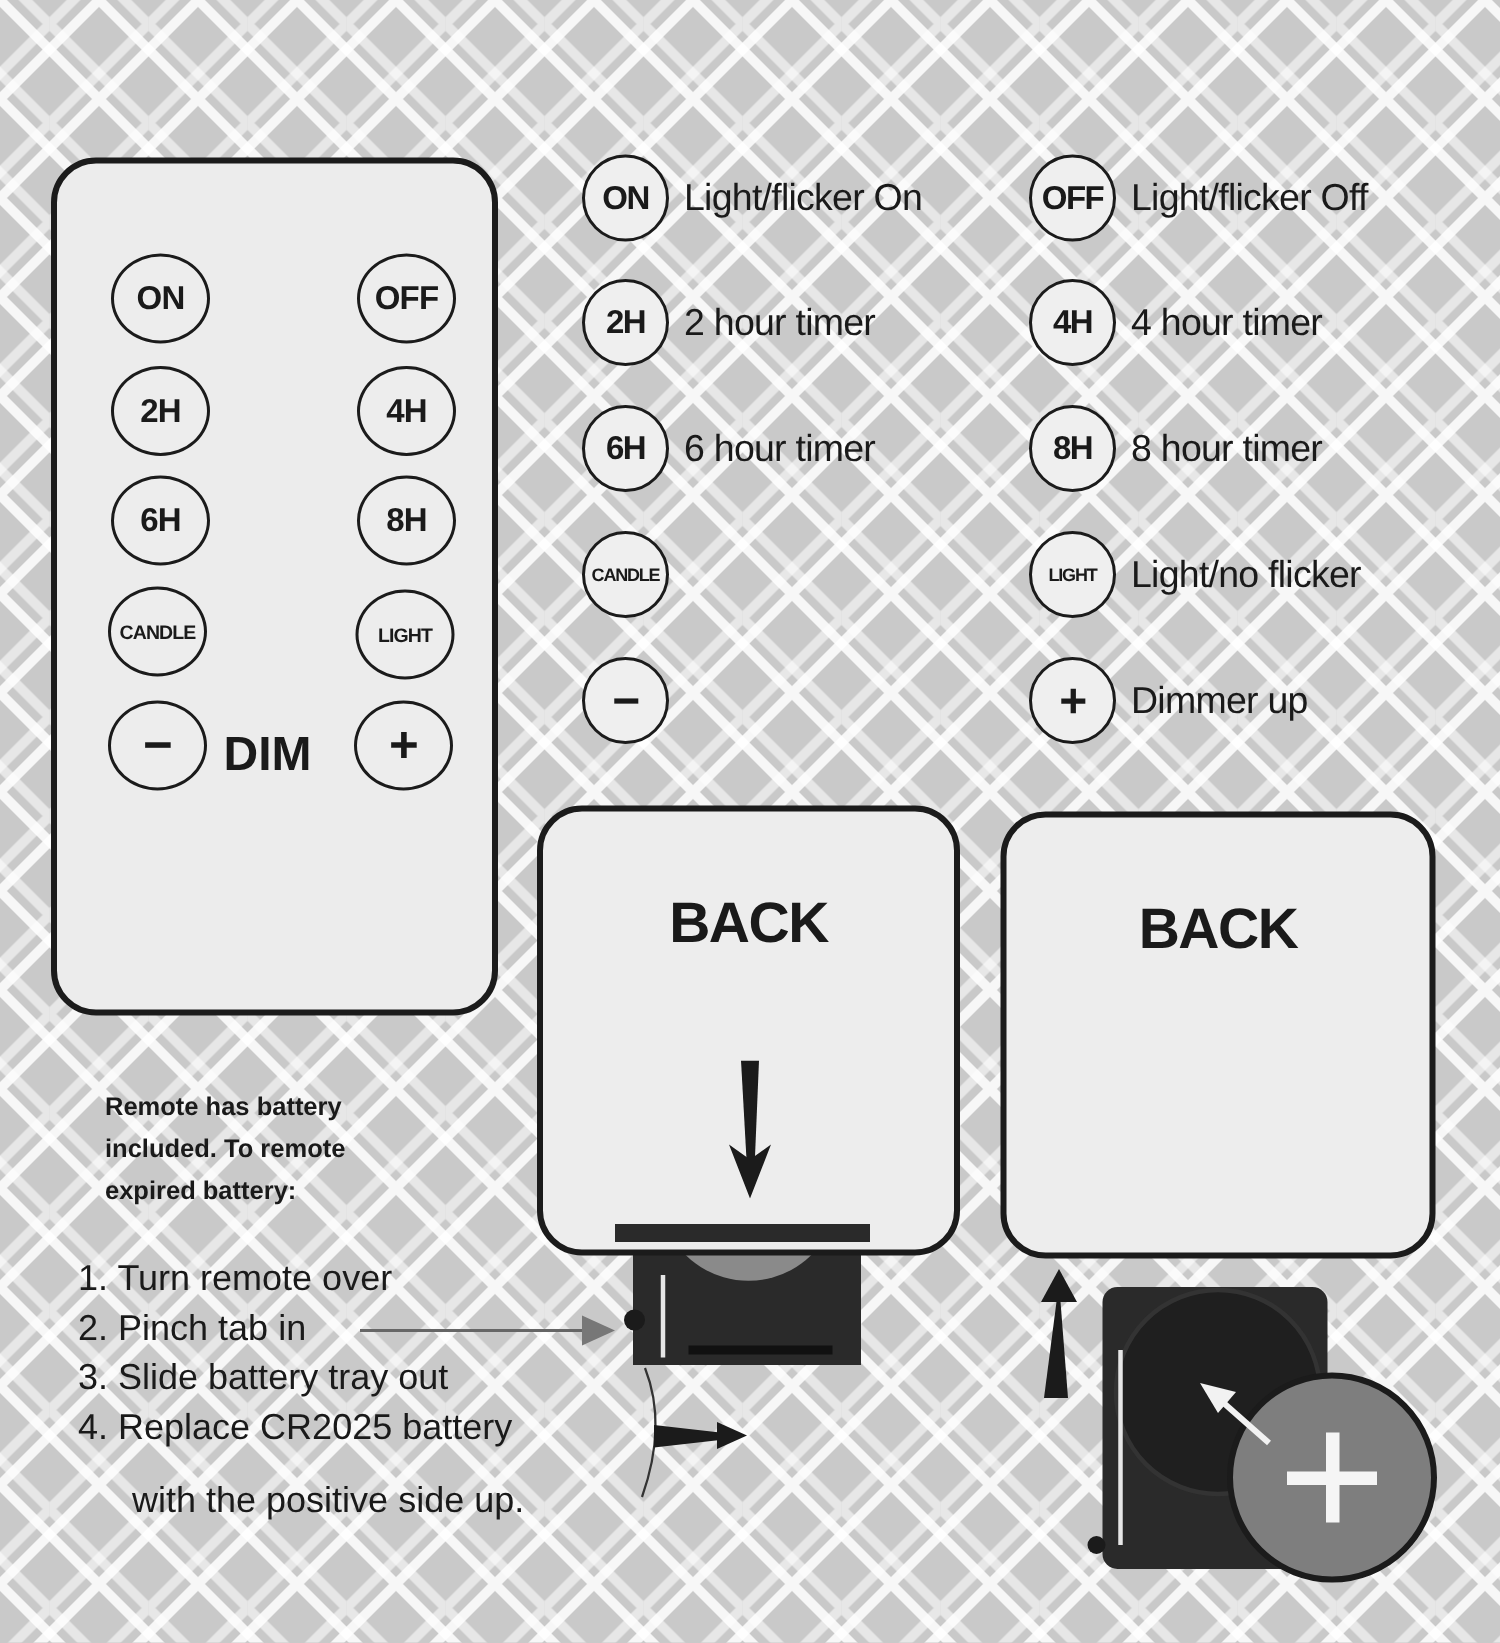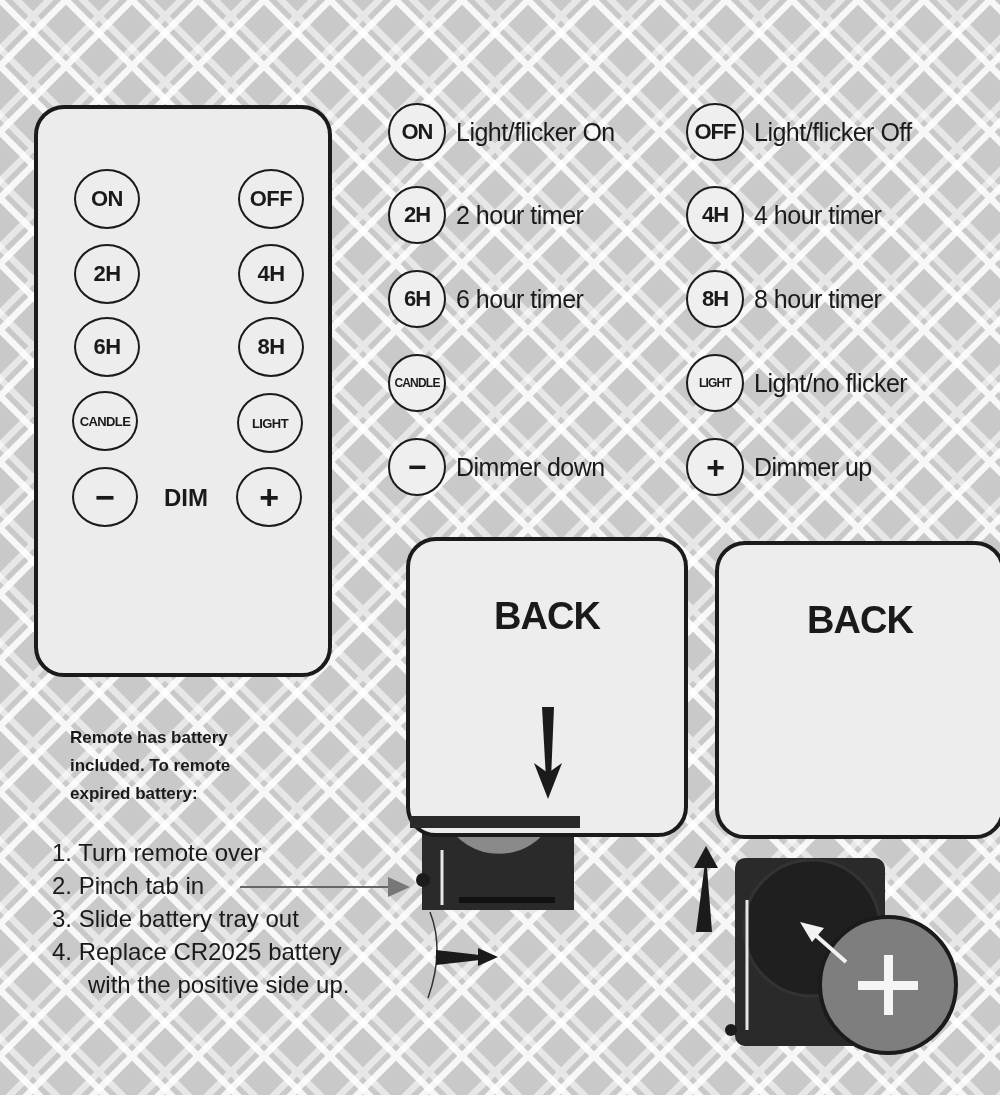--- a/index.html
+++ b/index.html
@@ -23,39 +23,39 @@
     box-sizing:border-box;
   }
   .rbtn {
     position:absolute; width:66px; height:60px; border:2.5px solid #1b1b1b;
     border-radius:50%; background:#ededed; box-sizing:border-box;
     display:flex; align-items:center; justify-content:center;
     font-weight:bold; font-size:22px; letter-spacing:-0.5px;
   }
   .rbtn.small { font-size:13px; letter-spacing:-0.6px; }
   .rbtn.sym { font-size:34px; font-weight:bold; }
-  .dim-label { position:absolute; left:126px; top:375px; font-weight:bold; font-size:24px; }
+  .dim-label { position:absolute; left:111px; top:375px; font-weight:bold; font-size:32px; }
 
   .legend-item { position:absolute; display:flex; align-items:center; height:62px; }
   .lbtn {
     width:58px; height:58px; border:2.5px solid #1b1b1b; border-radius:50%;
     background:#efefef; box-sizing:border-box; display:flex; align-items:center; justify-content:center;
     font-weight:bold; font-size:22px; letter-spacing:-1px; margin-right:10px; flex:none;
   }
   .lbtn.small { font-size:12px; letter-spacing:-0.8px; }
   .lbtn.sym { font-size:32px; }
   .ltext { font-size:25px; font-weight:normal; letter-spacing:-0.5px; white-space:nowrap; }
 
   .instr-title { left:70px; top:724px; font-size:17px; font-weight:bold; line-height:28px; width:300px; }
   .steps { left:52px; top:836px; font-size:24px; line-height:33px; margin:0; padding:0; list-style:none; }
   .steps li { white-space:nowrap; }
-  .steps .indent { padding-left:36px; }
+  .steps .indent { padding-left:36px;margin-top:16px; }
 
   .back-panel {
-    background:#ededed; border:4px solid #1b1b1b; border-radius:30px; box-sizing:border-box;margin-left:48px;
+    background:#ededed; border:4px solid #1b1b1b; border-radius:30px; box-sizing:border-box;
   }
   .back-label { position:absolute; width:100%; text-align:center; font-size:38px; font-weight:bold; letter-spacing:-1px; }
 </style>
 </head>
 <body>
 
 <div class="abs remote">
   <div class="rbtn" style="left:36px;top:60px;">ON</div>
   <div class="rbtn" style="left:200px;top:60px;">OFF</div>
   <div class="rbtn" style="left:36px;top:135px;">2H</div>
@@ -95,21 +95,20 @@
 </div>
 <div class="legend-item" style="left:388px;top:352px;">
   <div class="lbtn small">CANDLE</div>
 </div>
 <div class="legend-item" style="left:686px;top:352px;">
   <div class="lbtn small">LIGHT</div>
   <span class="ltext">Light/no flicker</span>
 </div>
 <div class="legend-item" style="left:388px;top:436px;">
   <div class="lbtn sym">−</div>
-  <span class="ltext">Dimmer down</span>
 </div>
 <div class="legend-item" style="left:686px;top:436px;">
   <div class="lbtn sym">+</div>
   <span class="ltext">Dimmer up</span>
 </div>
 
 <div class="abs instr-title">
   <div>Remote has battery</div>
   <div>included. To remote</div>
   <div>expired battery:</div>

